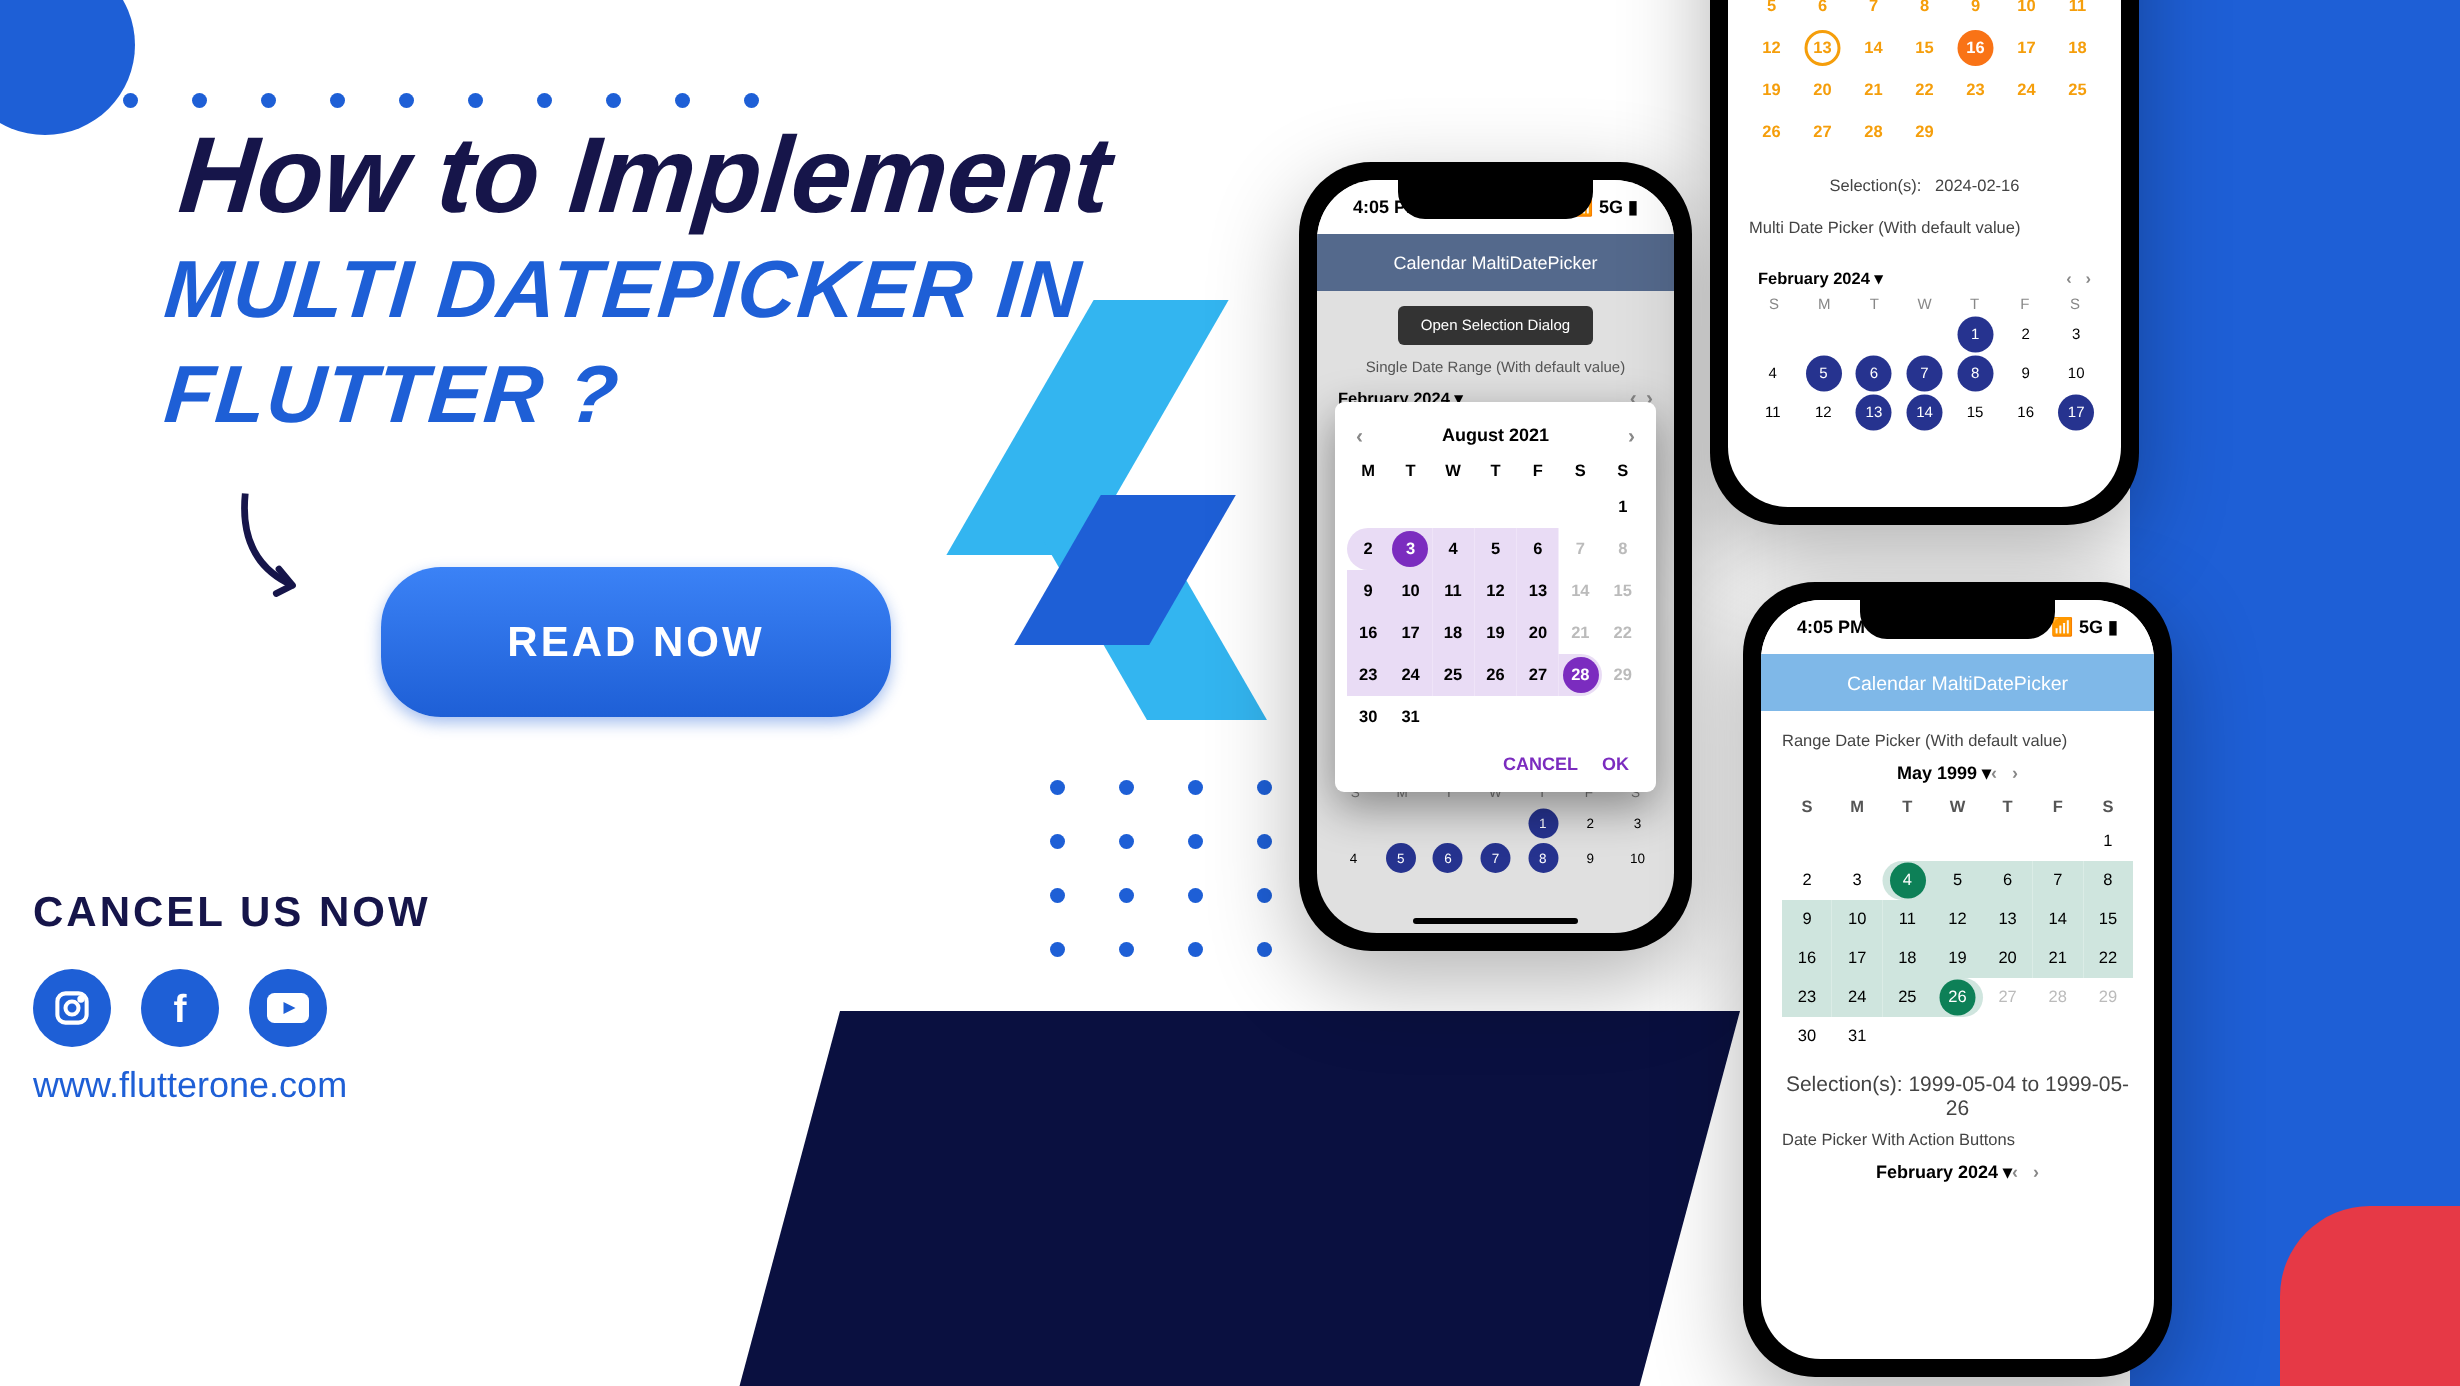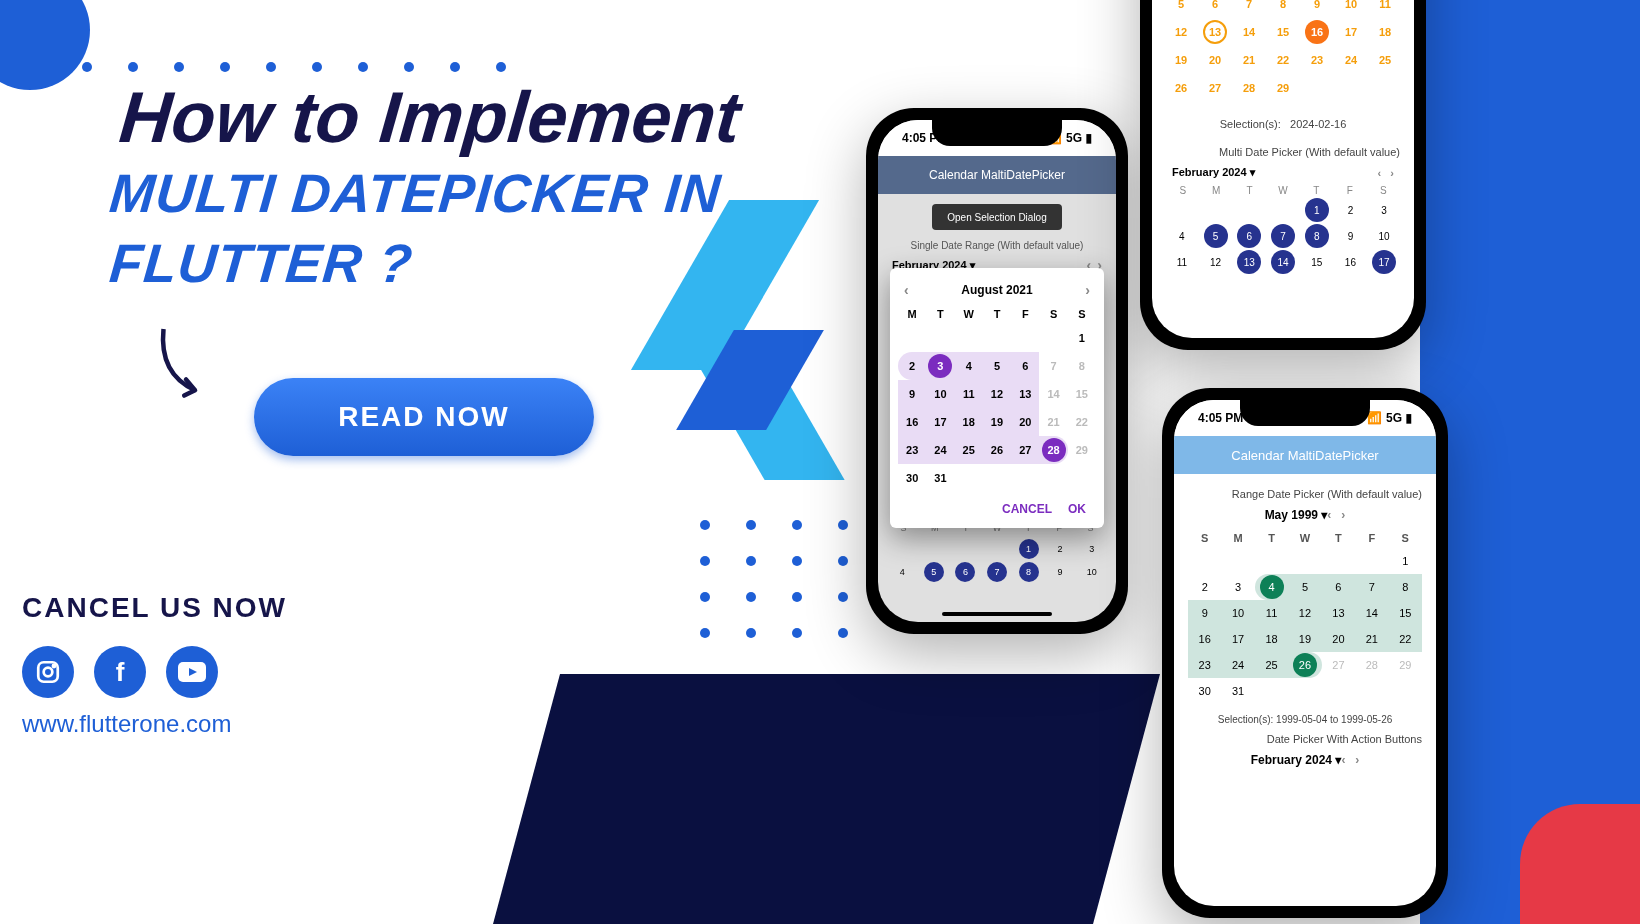--- a/index.html
+++ b/index.html
@@ -18,21 +18,21 @@
 .dots4{left:700px;top:592px}
 .dots5{left:700px;top:628px}
 
 .title1{position:absolute;left:120px;top:76px;font-size:72px;font-weight:900;color:#16154a;font-style:italic;transform:skewX(-5deg)}
 .title2{position:absolute;left:110px;top:162px;font-size:54px;font-weight:900;color:#1e5fd6;font-style:italic;transform:skewX(-5deg);letter-spacing:1px}
 .title3{position:absolute;left:110px;top:232px;font-size:54px;font-weight:900;color:#1e5fd6;font-style:italic;transform:skewX(-5deg);letter-spacing:1px}
 
 .arrow{position:absolute;left:150px;top:320px;width:90px;height:90px}
 .arrow svg{width:100%;height:100%}
 
-.read-btn{position:absolute;left:254px;top:378px;width:340px;height:78px;background:linear-gradient(to bottom,#3b82f6,#1e5fd6);border-radius:40px;display:flex;align-items:center;justify-content:center;color:#fff;font-size:28px;font-weight:700;letter-spacing:2px;box-shadow:0 4px 10px rgba(30,95,214,.4)}
+.read-btn{position:absolute;left:254px;top:378px;width:340px;height:100px;background:linear-gradient(to bottom,#3b82f6,#1e5fd6);border-radius:40px;display:flex;align-items:center;justify-content:center;color:#fff;font-size:28px;font-weight:700;letter-spacing:2px;box-shadow:0 4px 10px rgba(30,95,214,.4)}
 
 .flutter-logo{position:absolute;left:620px;top:200px;width:220px;height:280px}
 .fl-top{position:absolute;left:60px;top:0;width:90px;height:170px;background:#33b5f0;transform:skewX(-30deg)}
 .fl-mid{position:absolute;left:85px;top:130px;width:90px;height:100px;background:#1e5fd6;transform:skewX(-30deg)}
 .fl-right{position:absolute;left:110px;top:160px;width:80px;height:120px;background:#33b5f0;transform:skewX(30deg)}
 
 .follow{position:absolute;left:22px;top:592px;font-size:28px;font-weight:700;color:#16154a;letter-spacing:2px}
 .socials{position:absolute;left:22px;top:646px;display:flex;gap:20px}
 .social-icon{width:52px;height:52px;border-radius:50%;background:#1e5fd6;display:flex;align-items:center;justify-content:center;color:#fff;font-size:26px;font-weight:700}
 .url{position:absolute;left:22px;top:710px;font-size:24px;color:#1e5fd6}
@@ -67,39 +67,39 @@
 .dlg-d.rr{border-radius:0 14px 14px 0}
 .dlg-btns{display:flex;justify-content:flex-end;gap:16px;padding:10px 10px 2px;font-size:12px;font-weight:700;color:#7b2cbf}
 
 .phone2{left:1140px;top:-230px;width:286px;height:580px}
 .p2-content{padding:8px 14px}
 .p2-days{display:grid;grid-template-columns:repeat(7,1fr);gap:4px;margin-top:2px}
 .p2-d{height:24px;display:flex;align-items:center;justify-content:center;font-size:11px;font-weight:700;color:#f59e0b}
 .p2-d.outline{border:2px solid #f59e0b;border-radius:50%;width:24px;margin:0 auto}
 .p2-d.fill{background:#f97316;color:#fff;border-radius:50%;width:24px;margin:0 auto}
 .sel-text{text-align:center;font-size:11px;color:#444;margin:18px 0 16px}
-.p2-label{text-align:right;font-size:11px;color:#444;margin-bottom:8px}
+.p2-label{text-align:left;font-size:11px;color:#444;margin-bottom:21px}
 .p2-month{display:flex;justify-content:space-between;align-items:center;font-size:11px;font-weight:700;padding:0 6px;margin-bottom:6px}
 .p2-wk2{display:grid;grid-template-columns:repeat(7,1fr);text-align:center;font-size:10px;color:#888}
 .p2-days2{display:grid;grid-template-columns:repeat(7,1fr);gap:2px;margin-top:2px}
 .p2-d2{height:24px;display:flex;align-items:center;justify-content:center;font-size:10px}
 .p2-d2.sel{background:#26338f;color:#fff;border-radius:50%;width:24px;margin:0 auto}
 
 .phone3{left:1162px;top:388px;width:286px;height:530px}
 .p3-bar{height:38px;background:#7fb8e8;color:#fff;display:flex;align-items:center;justify-content:center;font-size:13px}
 .p3-content{padding:6px 14px}
-.p3-label{text-align:right;font-size:11px;color:#444;margin:8px 0}
+.p3-label{text-align:left;font-size:11px;color:#444;margin:8px 0}
 .p3-month{display:flex;justify-content:center;align-items:center;font-size:12px;font-weight:700;padding:0 6px}
 .p3-wk{display:grid;grid-template-columns:repeat(7,1fr);text-align:center;font-size:11px;font-weight:700;margin-top:10px;color:#555}
 .p3-days{display:grid;grid-template-columns:repeat(7,1fr);margin-top:4px}
 .p3-d{height:26px;display:flex;align-items:center;justify-content:center;font-size:11px;position:relative}
 .p3-d.range{background:#cfe5de}
 .p3-d .gc{width:24px;height:24px;border-radius:50%;background:#0d8057;color:#fff;display:flex;align-items:center;justify-content:center}
 .p3-d.dim{color:#bbb}
-.seltxt{text-align:center;font-size:10px;color:#444;margin:10px 0 6px}
+.seltxt{text-align:center;font-size:14px;color:#444;margin:10px 0 6px}
 
 .home-ind{position:absolute;bottom:6px;left:50%;transform:translateX(-50%);width:110px;height:4px;background:#000;border-radius:3px}
 </style>
 </head>
 <body>
 
 <div class="bg-blue-stripe"></div>
 <div class="bg-dark-shape"></div>
 <div class="bg-red-corner"></div>
 <div class="bg-corner-tl"></div>

